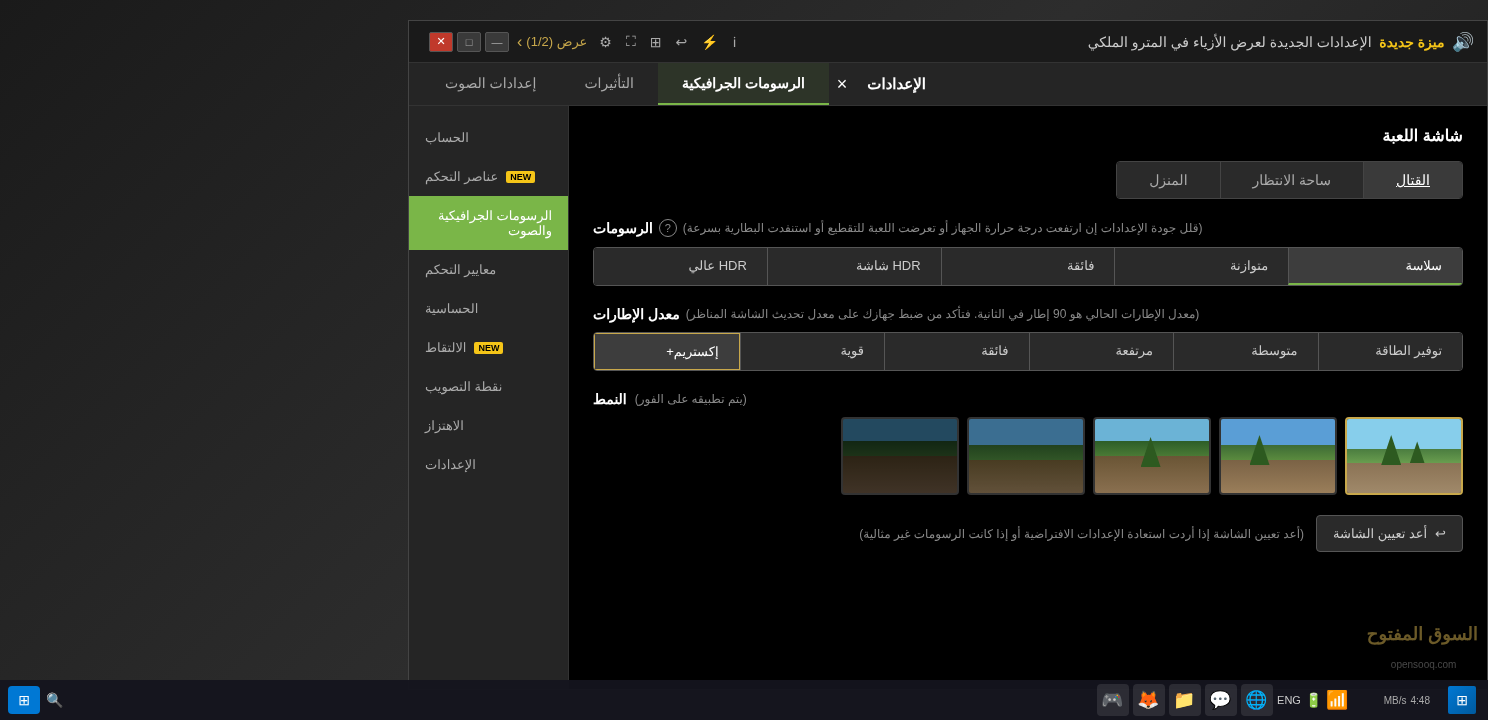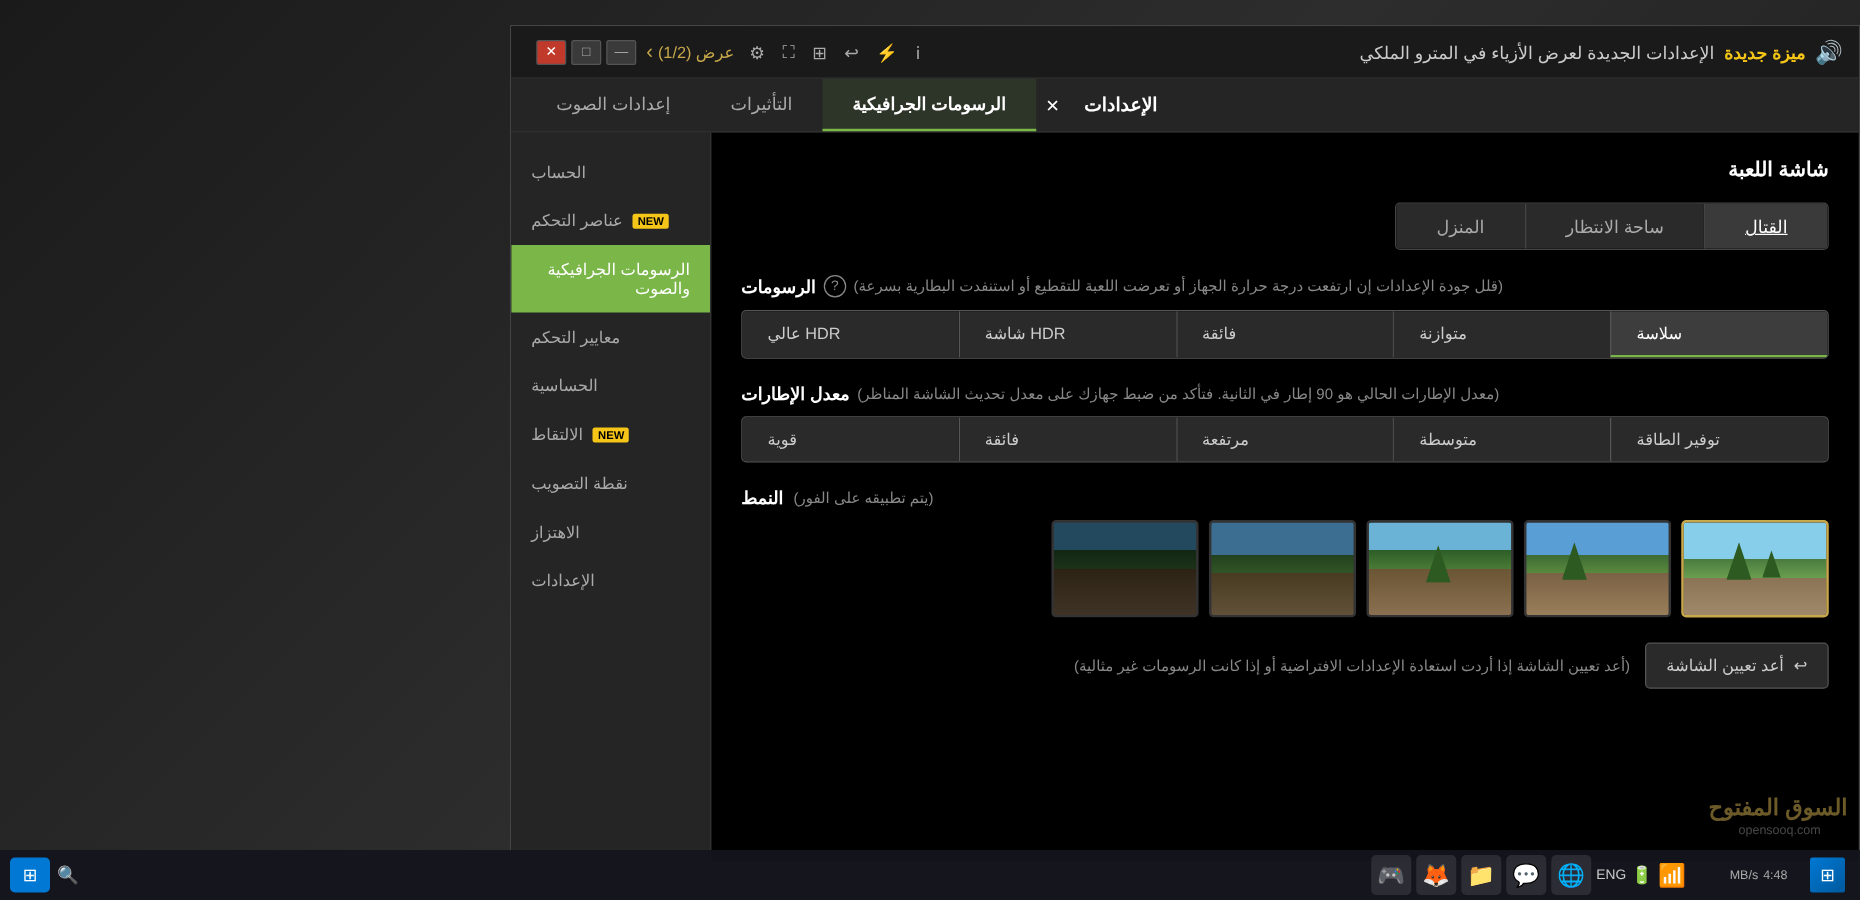--- a/index.html
+++ b/index.html
@@ -245,21 +245,21 @@
       border: 1px solid #555;
     }
 
     .btn-option {
       padding: 10px 20px;
       color: #ccc;
       font-size: 13px;
       cursor: pointer;
       background: #2a2a2a;
       border-left: 1px solid #555;
-      text-align: left;
+      text-align: right;
       flex: 1;
     }
 
     .btn-option:last-child { border-left: none; }
 
     .btn-option.active {
       background: #3d3d3d;
       color: #fff;
       border-bottom: 2px solid #7ab648;
     }
@@ -545,20 +545,21 @@
           <div class="setting-row-label">
             <span class="setting-sublabel">(معدل الإطارات الحالي هو 90 إطار في الثانية. فتأكد من ضبط جهازك على معدل تحديث الشاشة المناظر)</span>
             <span class="setting-main-label">معدل الإطارات</span>
           </div>
           <div class="btn-group">
             <div class="btn-option">توفير الطاقة</div>
             <div class="btn-option">متوسطة</div>
             <div class="btn-option">مرتفعة</div>
             <div class="btn-option">فائقة</div>
             <div class="btn-option">قوية</div>
+            <div class="btn-option active-gold">إكستريم+</div>
           </div>
         </div>
 
         <div class="preset-section">
           <div style="display:flex; align-items:center; gap:8px; justify-content:flex-end; margin-bottom:10px;">
             <span class="preset-sublabel">(يتم تطبيقه على الفور)</span>
             <span class="setting-main-label">النمط</span>
           </div>
           <div class="preset-images">
             <div class="preset-thumb selected">
@@ -605,21 +606,21 @@
         <div class="sidebar-item new-badge">الالتقاط</div>
         <div class="sidebar-item">نقطة التصويب</div>
         <div class="sidebar-item">الاهتزاز</div>
         <div class="sidebar-item">الإعدادات</div>
       </div>
 
     </div>
   </div>
 
   <div class="watermark">
-    <div style="display:flex; flex-direction:column; align-items:flex-end; gap:2px;">
+    <div style="display:flex; flex-direction:column; align-items:flex-end; gap:14px;">
       <div style="color:#c8a84b; font-size:18px; font-weight:bold; opacity:0.9;">السوق المفتوح</div>
       <div style="color:#aaa; font-size:10px; opacity:0.7;margin-left:24px;">opensooq.com</div>
     </div>
   </div>
 
   <div class="taskbar">
 
     <div class="taskbar-start">
       <div style="width:28px;height:28px;background:linear-gradient(135deg,#0078d4,#005a9e);border-radius:2px;display:flex;align-items:center;justify-content:center;">
         <span style="color:#fff;font-size:14px;">⊞</span>

